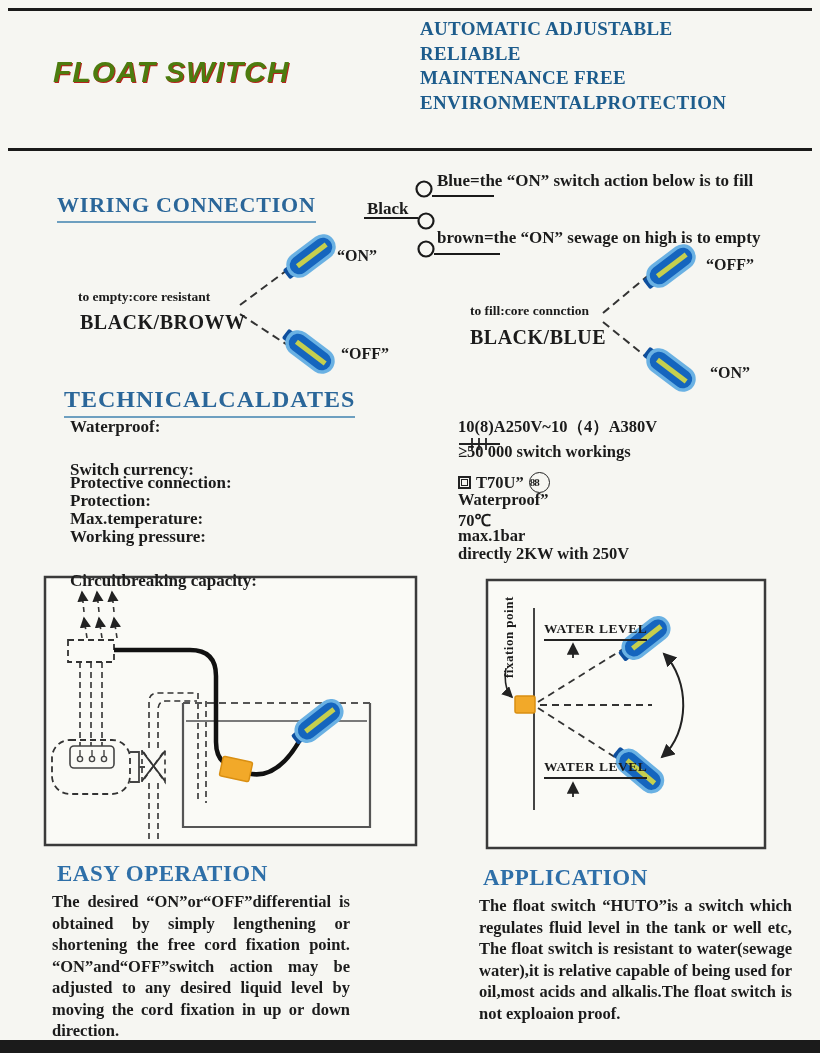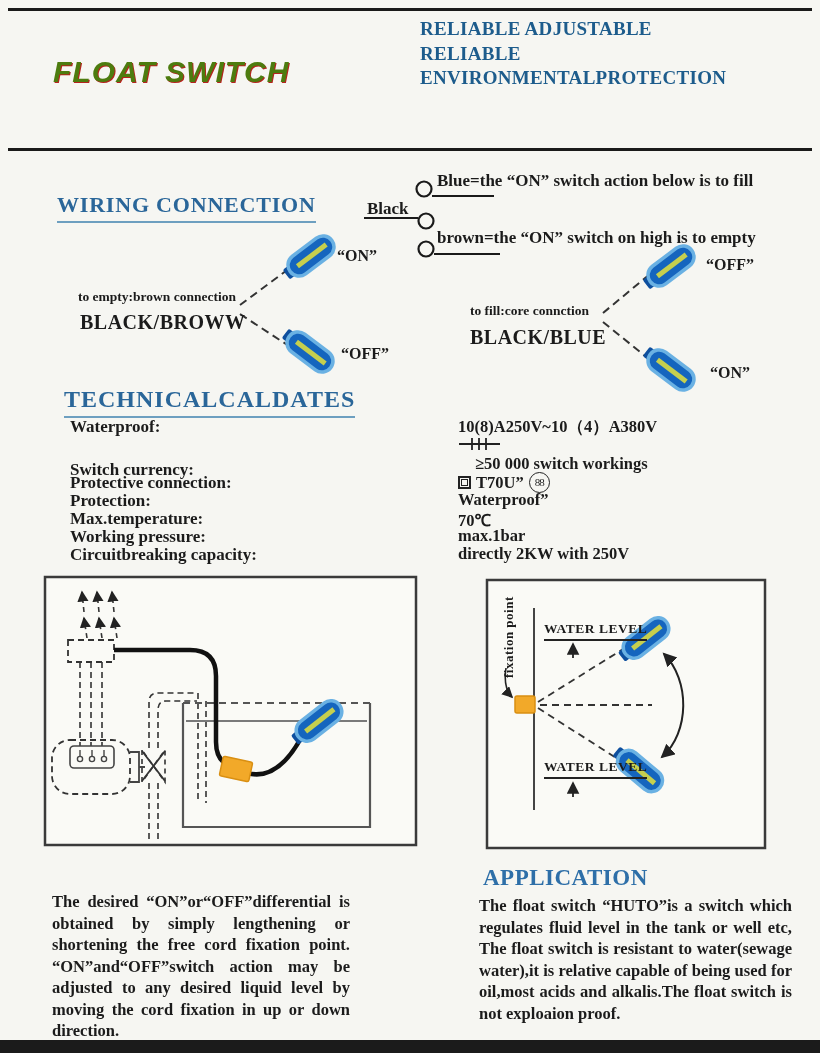--- a/index.html
+++ b/index.html
@@ -18,21 +18,21 @@
   .cores{font-weight:bold;font-size:20px;letter-spacing:0.5px;}
   .onoff{font-weight:bold;font-size:16px;}
   .tech-label{position:absolute;left:70px;font-weight:bold;font-size:17px;}
   .tech-value{position:absolute;left:458px;font-weight:bold;font-size:16.5px;display:flex;align-items:center;gap:5px;}
   .para{font-weight:bold;font-size:16.5px;line-height:21.5px;text-align:justify;white-space:normal;}
   .wl{font-weight:bold;font-size:13.5px;letter-spacing:0.5px;border-bottom:2px solid #222;padding-bottom:2px;}
   .fixation{font-weight:bold;font-size:13px;writing-mode:vertical-rl;transform:rotate(180deg);letter-spacing:0.5px;}
   .sq-icon{display:inline-block;width:13px;height:13px;border:2px solid #222;box-sizing:border-box;position:relative;}
   .sq-icon:before{content:"";position:absolute;left:1px;top:1px;width:5px;height:5px;border:1.5px solid #222;}
   .circ88{display:inline-block;width:19px;height:19px;border:1.8px solid #222;border-radius:50%;
-          font-size:11px;font-weight:normal;text-align:center;line-height:19px;letter-spacing:-1px;box-sizing:content-box;}
+          font-size:11px;font-weight:bold;text-align:left;line-height:19px;letter-spacing:-1px;box-sizing:content-box;}
 </style>
 </head>
 <body>
 
 <div id="page">
 
   <svg id="art" width="820" height="1053" viewBox="0 0 820 1053">
     <defs>
       <marker id="ah" markerWidth="8" markerHeight="8" refX="6" refY="3.5" orient="auto-start-reverse">
         <path d="M0,0 L7,3.5 L0,7 z" fill="#222"></path>
@@ -147,32 +147,33 @@
       <use href="#float-capsule" transform="translate(646,638) rotate(-38)"></use>
       <use href="#float-capsule" transform="translate(640,771) rotate(40)"></use>
       <path d="M664,654 C690,680 690,732 662,757" fill="none" stroke="#222" stroke-width="2" marker-start="url(#ah)" marker-end="url(#ah)"></path>
       <line x1="573" y1="658" x2="573" y2="644" stroke="#222" stroke-width="1.8" marker-end="url(#ah)"></line>
       <line x1="573" y1="797" x2="573" y2="783" stroke="#222" stroke-width="1.8" marker-end="url(#ah)"></line>
     </g>
   </svg>
 
   <div class="t title" style="left:53px;top:55px;">FLOAT SWITCH</div>
   <div class="t features" style="left:420px;top:17px;">
-    <div>RELIABLE ADJUSTABLE</div>
+    <div>AUTOMATIC ADJUSTABLE</div>
     <div>RELIABLE</div>
+    <div>MAINTENANCE FREE</div>
     <div>ENVIRONMENTALPROTECTION</div>
   </div>
 
   <div class="t h1" style="left:57px;top:192px;">WIRING CONNECTION</div>
   <div class="t leg" style="left:437px;top:171px;">Blue=the “ON” switch action below is to fill</div>
   <div class="t leg" style="left:367px;top:199px;">Black</div>
-  <div class="t leg" style="left:437px;top:228px;">brown=the “ON” switch on high is to empty</div>
+  <div class="t leg" style="left:437px;top:228px;">brown=the “ON” sewage on high is to empty</div>
 
   <div class="t onoff" style="left:337px;top:247px;">“ON”</div>
-  <div class="t note" style="left:78px;top:289px;">to empty:brown connection</div>
+  <div class="t note" style="left:78px;top:289px;">to empty:core resistant</div>
   <div class="t cores" style="left:80px;top:311px;">BLACK/BROWW</div>
   <div class="t onoff" style="left:341px;top:345px;">“OFF”</div>
 
   <div class="t onoff" style="left:706px;top:256px;">“OFF”</div>
   <div class="t note" style="left:470px;top:303px;">to fill:core connction</div>
   <div class="t cores" style="left:470px;top:326px;">BLACK/BLUE</div>
   <div class="t onoff" style="left:710px;top:364px;">“ON”</div>
 
   <div class="t h1" style="left:64px;top:386px;font-size:24px;letter-spacing:1px;text-align:right;">TECHNICALCALDATES</div>
 
@@ -184,44 +185,45 @@
     <span class="tech-value" style="top:436px;">
       <svg width="44" height="15" viewBox="0 0 44 15">
         <line x1="1" y1="8" x2="42" y2="8" stroke="#222" stroke-width="1.8"></line>
         <line x1="14" y1="2" x2="14" y2="14" stroke="#222" stroke-width="1.8"></line>
         <line x1="21" y1="2" x2="21" y2="14" stroke="#222" stroke-width="1.8"></line>
         <line x1="28" y1="2" x2="28" y2="14" stroke="#222" stroke-width="1.8"></line>
       </svg>
     </span>
 
     <span class="tech-label" style="top:455px;"></span>
-    <span class="tech-value" style="top:454px;margin-left:17px;">≥50 000 switch workings</span>
+    <span class="tech-value" style="top:442px;">≥50 000 switch workings</span>
 
     <span class="tech-label" style="top:473px;">Protective connection:</span>
     <span class="tech-value" style="top:472px;">
       <span class="sq-icon"></span>
       <span>T70U”</span>
       <span class="circ88">88</span>
     </span>
 
     <span class="tech-label" style="top:491px;">Protection:</span>
     <span class="tech-value" style="top:490px;">Waterproof”</span>
 
     <span class="tech-label" style="top:509px;">Max.temperature:</span>
     <span class="tech-value" style="top:508px;">70℃</span>
 
     <span class="tech-label" style="top:527px;">Working pressure:</span>
     <span class="tech-value" style="top:526px;">max.1bar</span>
 
-    <span class="tech-label" style="top:545px;">Circuitbreaking capacity:</span>
+    <span class="tech-label" style="top:571px;">Circuitbreaking capacity:</span>
     <span class="tech-value" style="top:544px;">directly 2KW with 250V</span>
   </div>
 
   <div class="t fixation" style="left:501px;top:594px;height:84px;">fixation point</div>
   <div class="t wl" style="left:544px;top:621px;">WATER LEVEL</div>
   <div class="t wl" style="left:544px;top:759px;">WATER LEVEL</div>
 
+  <div class="t h2" style="left:57px;top:861px;">EASY OPERATION</div>
   <div class="t para" style="left:52px;top:891px;width:298px;">The desired “ON”or“OFF”differential is obtained by simply lengthening or shortening the free cord fixation point. “ON”and“OFF”switch action may be adjusted to any desired liquid level by moving the cord fixation in up or down direction.</div>
 
   <div class="t h2" style="left:483px;top:865px;">APPLICATION</div>
   <div class="t para" style="left:479px;top:895px;width:313px;">The float switch “HUTO”is a switch which regulates fluid level in the tank or well etc, The float switch is resistant to water(sewage water),it is relative capable of being used for oil,most acids and alkalis.The float switch is not exploaion proof.</div>
 
 </div>
 
 </body></html>

